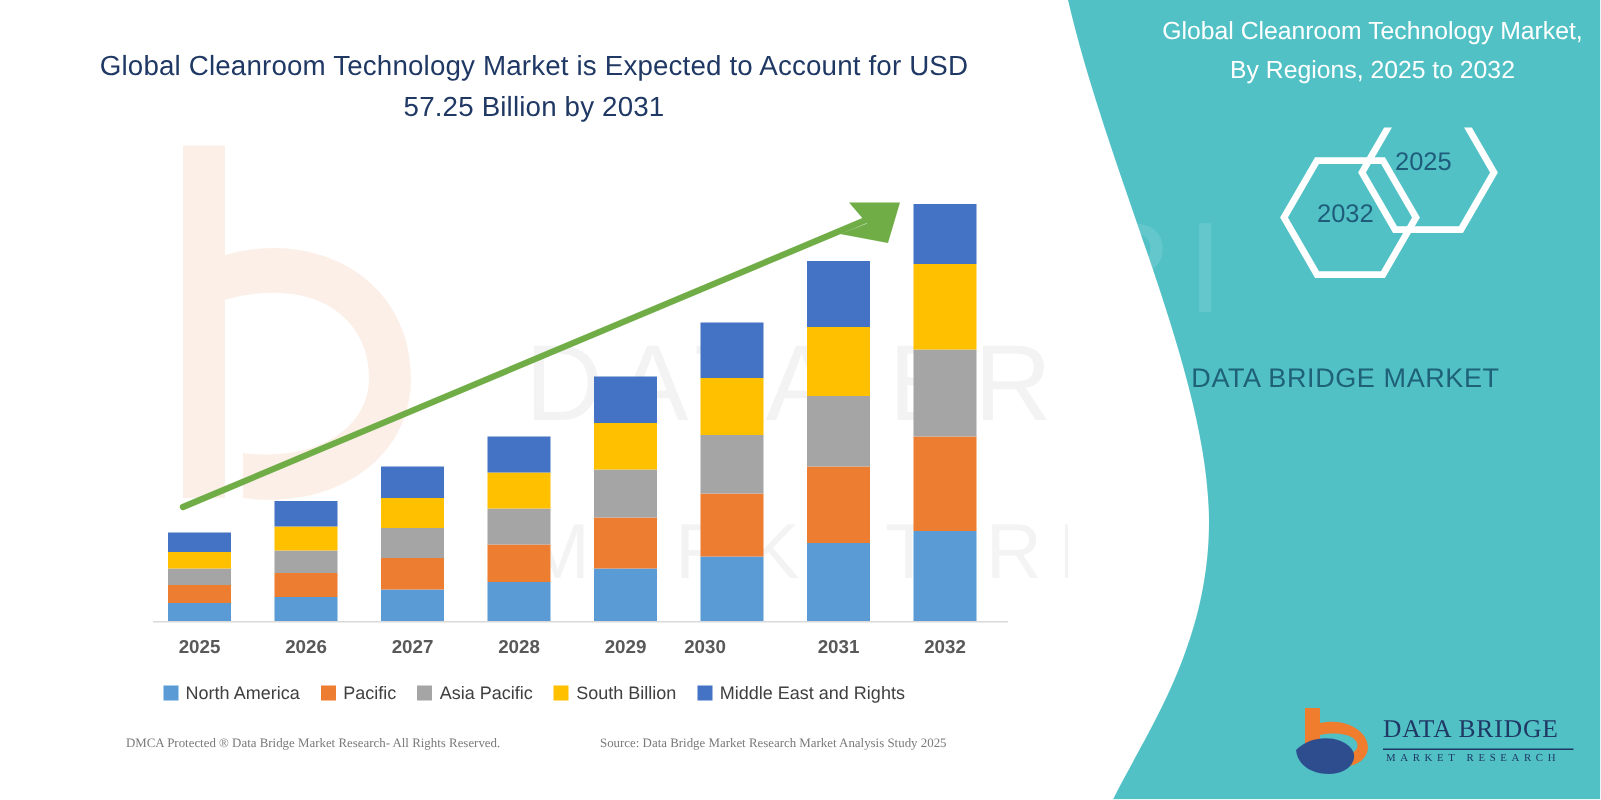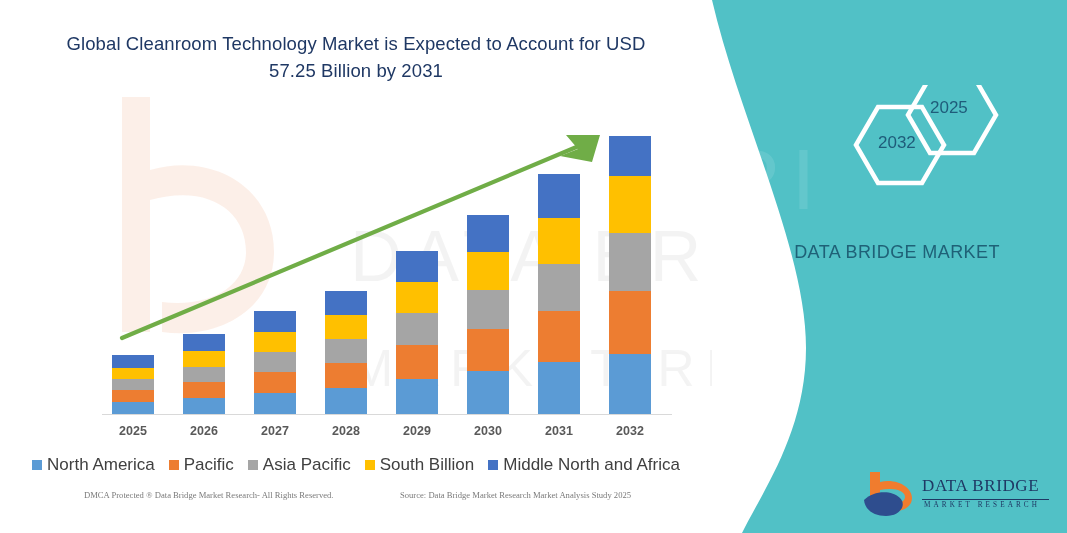--- a/index.html
+++ b/index.html
@@ -64,21 +64,21 @@
   }
 
   
   .legend{
     position:absolute;left:0;top:455px;width:712px;
     display:flex;justify-content:center;align-items:center;
     gap:14px;z-index:4;
   }
   .legend-item{display:flex;align-items:center;gap:5px;}
   .legend-swatch{width:10px;height:10px;display:block;}
-  .legend-label{font-size:17px;color:#404040;white-space:nowrap;}
+  .legend-label{font-size:12px;color:#404040;white-space:nowrap;}
 
   
   .footer{position:absolute;left:0;top:490px;width:712px;height:20px;z-index:4;}
   .footer-left{
     position:absolute;left:84px;top:0;font-size:8.6px;color:#7A7A7A;
     font-family:"Liberation Serif", serif;white-space:nowrap;
   }
   .footer-right{
     position:absolute;left:400px;top:0;font-size:8.6px;color:#7A7A7A;
     font-family:"Liberation Serif", serif;white-space:nowrap;
@@ -215,21 +215,21 @@
         <polygon points="600,135 566,135 578,149 560,156 592,162" fill="#70AD47"></polygon>
       </svg>
     </div>
 
     <div class="xlabels">
       <div class="xlabel" style="left:103px">2025</div>
       <div class="xlabel" style="left:174px">2026</div>
       <div class="xlabel" style="left:245px">2027</div>
       <div class="xlabel" style="left:316px">2028</div>
       <div class="xlabel" style="left:387px">2029</div>
-      <div class="xlabel" style="left:458px">2030</div>
+      <div class="xlabel" style="left:440px">2030</div>
       <div class="xlabel" style="left:529px">2031</div>
       <div class="xlabel" style="left:600px">2032</div>
     </div>
 
     <div class="legend">
       <div class="legend-item">
         <span class="legend-swatch" style="background:#5B9BD5"></span>
         <span class="legend-label">North America</span>
       </div>
       <div class="legend-item">
@@ -239,37 +239,38 @@
       <div class="legend-item">
         <span class="legend-swatch" style="background:#A5A5A5"></span>
         <span class="legend-label">Asia Pacific</span>
       </div>
       <div class="legend-item">
         <span class="legend-swatch" style="background:#FFC000"></span>
         <span class="legend-label">South Billion</span>
       </div>
       <div class="legend-item">
         <span class="legend-swatch" style="background:#4472C4"></span>
-        <span class="legend-label">Middle North and Africa</span>
+        <span class="legend-label">Middle East and Rights</span>
       </div>
     </div>
 
     <div class="footer">
       <div class="footer-left">DMCA Protected ® Data Bridge Market Research- All Rights Reserved.</div>
       <div class="footer-right">Source: Data Bridge Market Research  Market Analysis Study 2025</div>
     </div>
   </div>
 
   <div class="right-area">
 
     <div class="panel-wm">
       <div class="pw-line" style="position:absolute;left:0;top:195px">RE</div>
       <div class="pw-line" style="position:absolute;left:0;top:0">BRI</div>
     </div>
 
+    <div class="panel-title">Global Cleanroom Technology Market, By Regions, 2025 to 2032</div>
 
     <div class="hex-wrap">
       <svg width="190" height="130" viewBox="0 0 190 130" xmlns="http://www.w3.org/2000/svg">
         <polygon points="34,60 56,22 100,22 122,60 100,98 56,98" fill="none" stroke="#ffffff" stroke-width="4.5"></polygon>
         <polygon points="86,30 108,-8 152,-8 174,30 152,68 108,68" fill="none" stroke="#ffffff" stroke-width="4.5"></polygon>
       </svg>
       <span class="hex-label" style="left:56px;top:48px">2032</span>
       <span class="hex-label" style="left:108px;top:13px">2025</span>
     </div>
 

